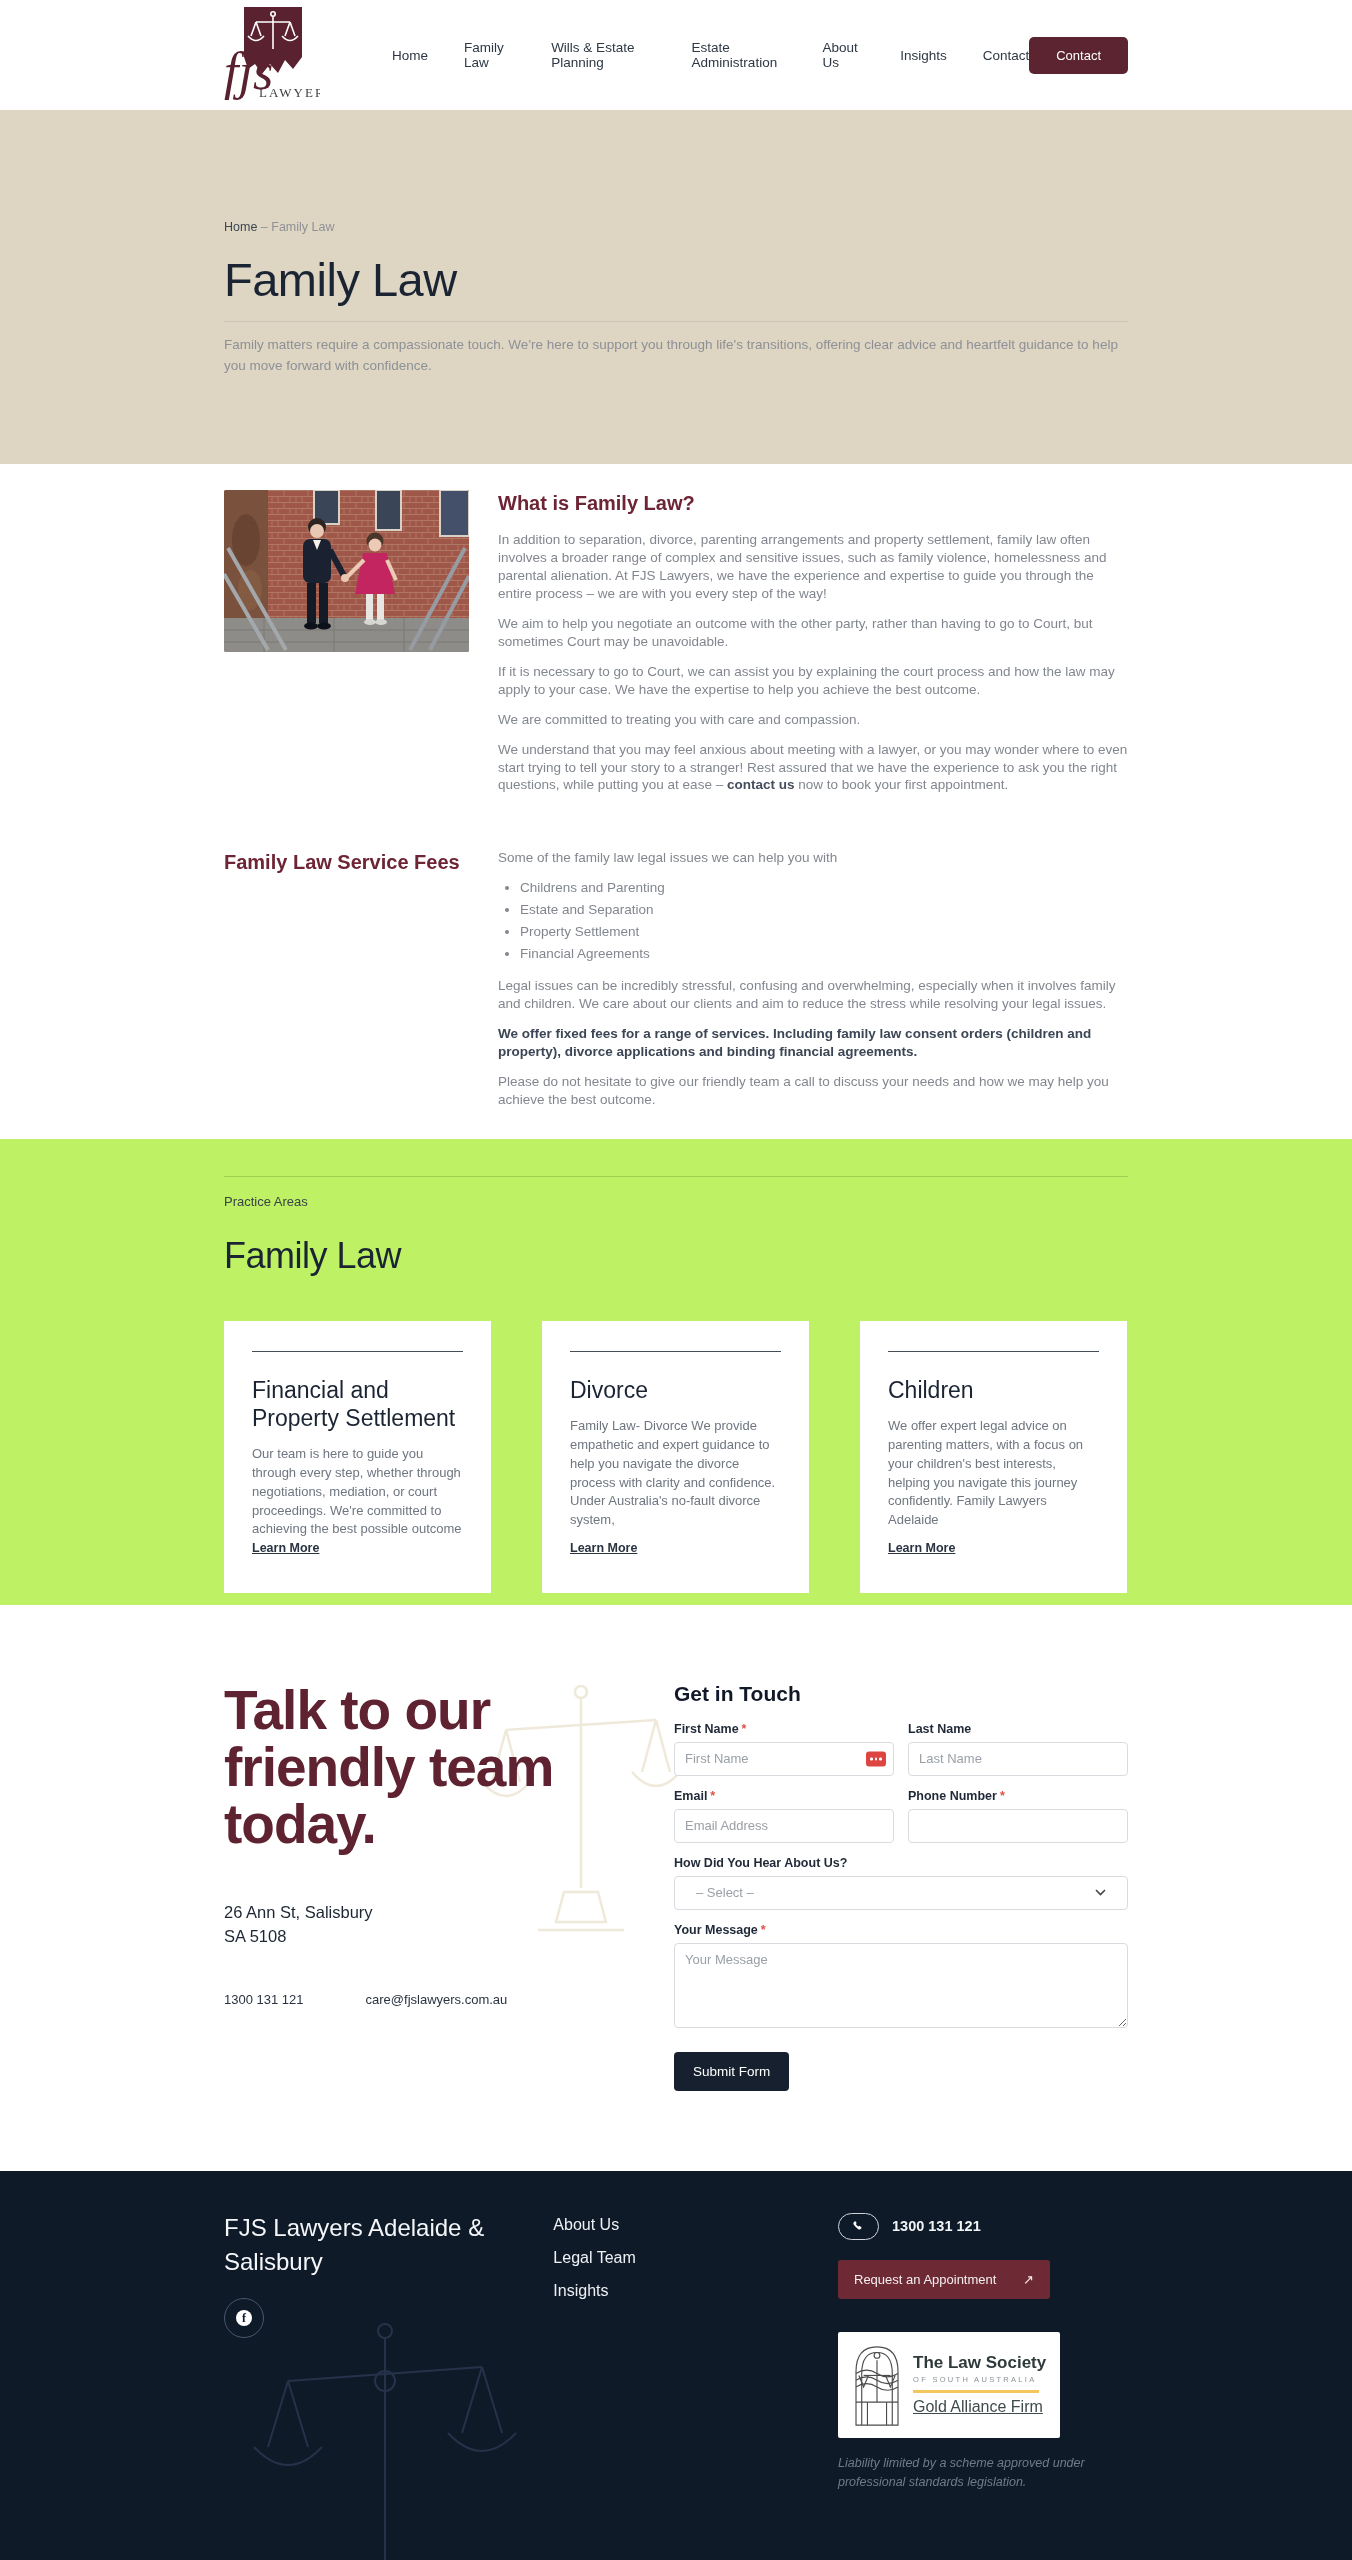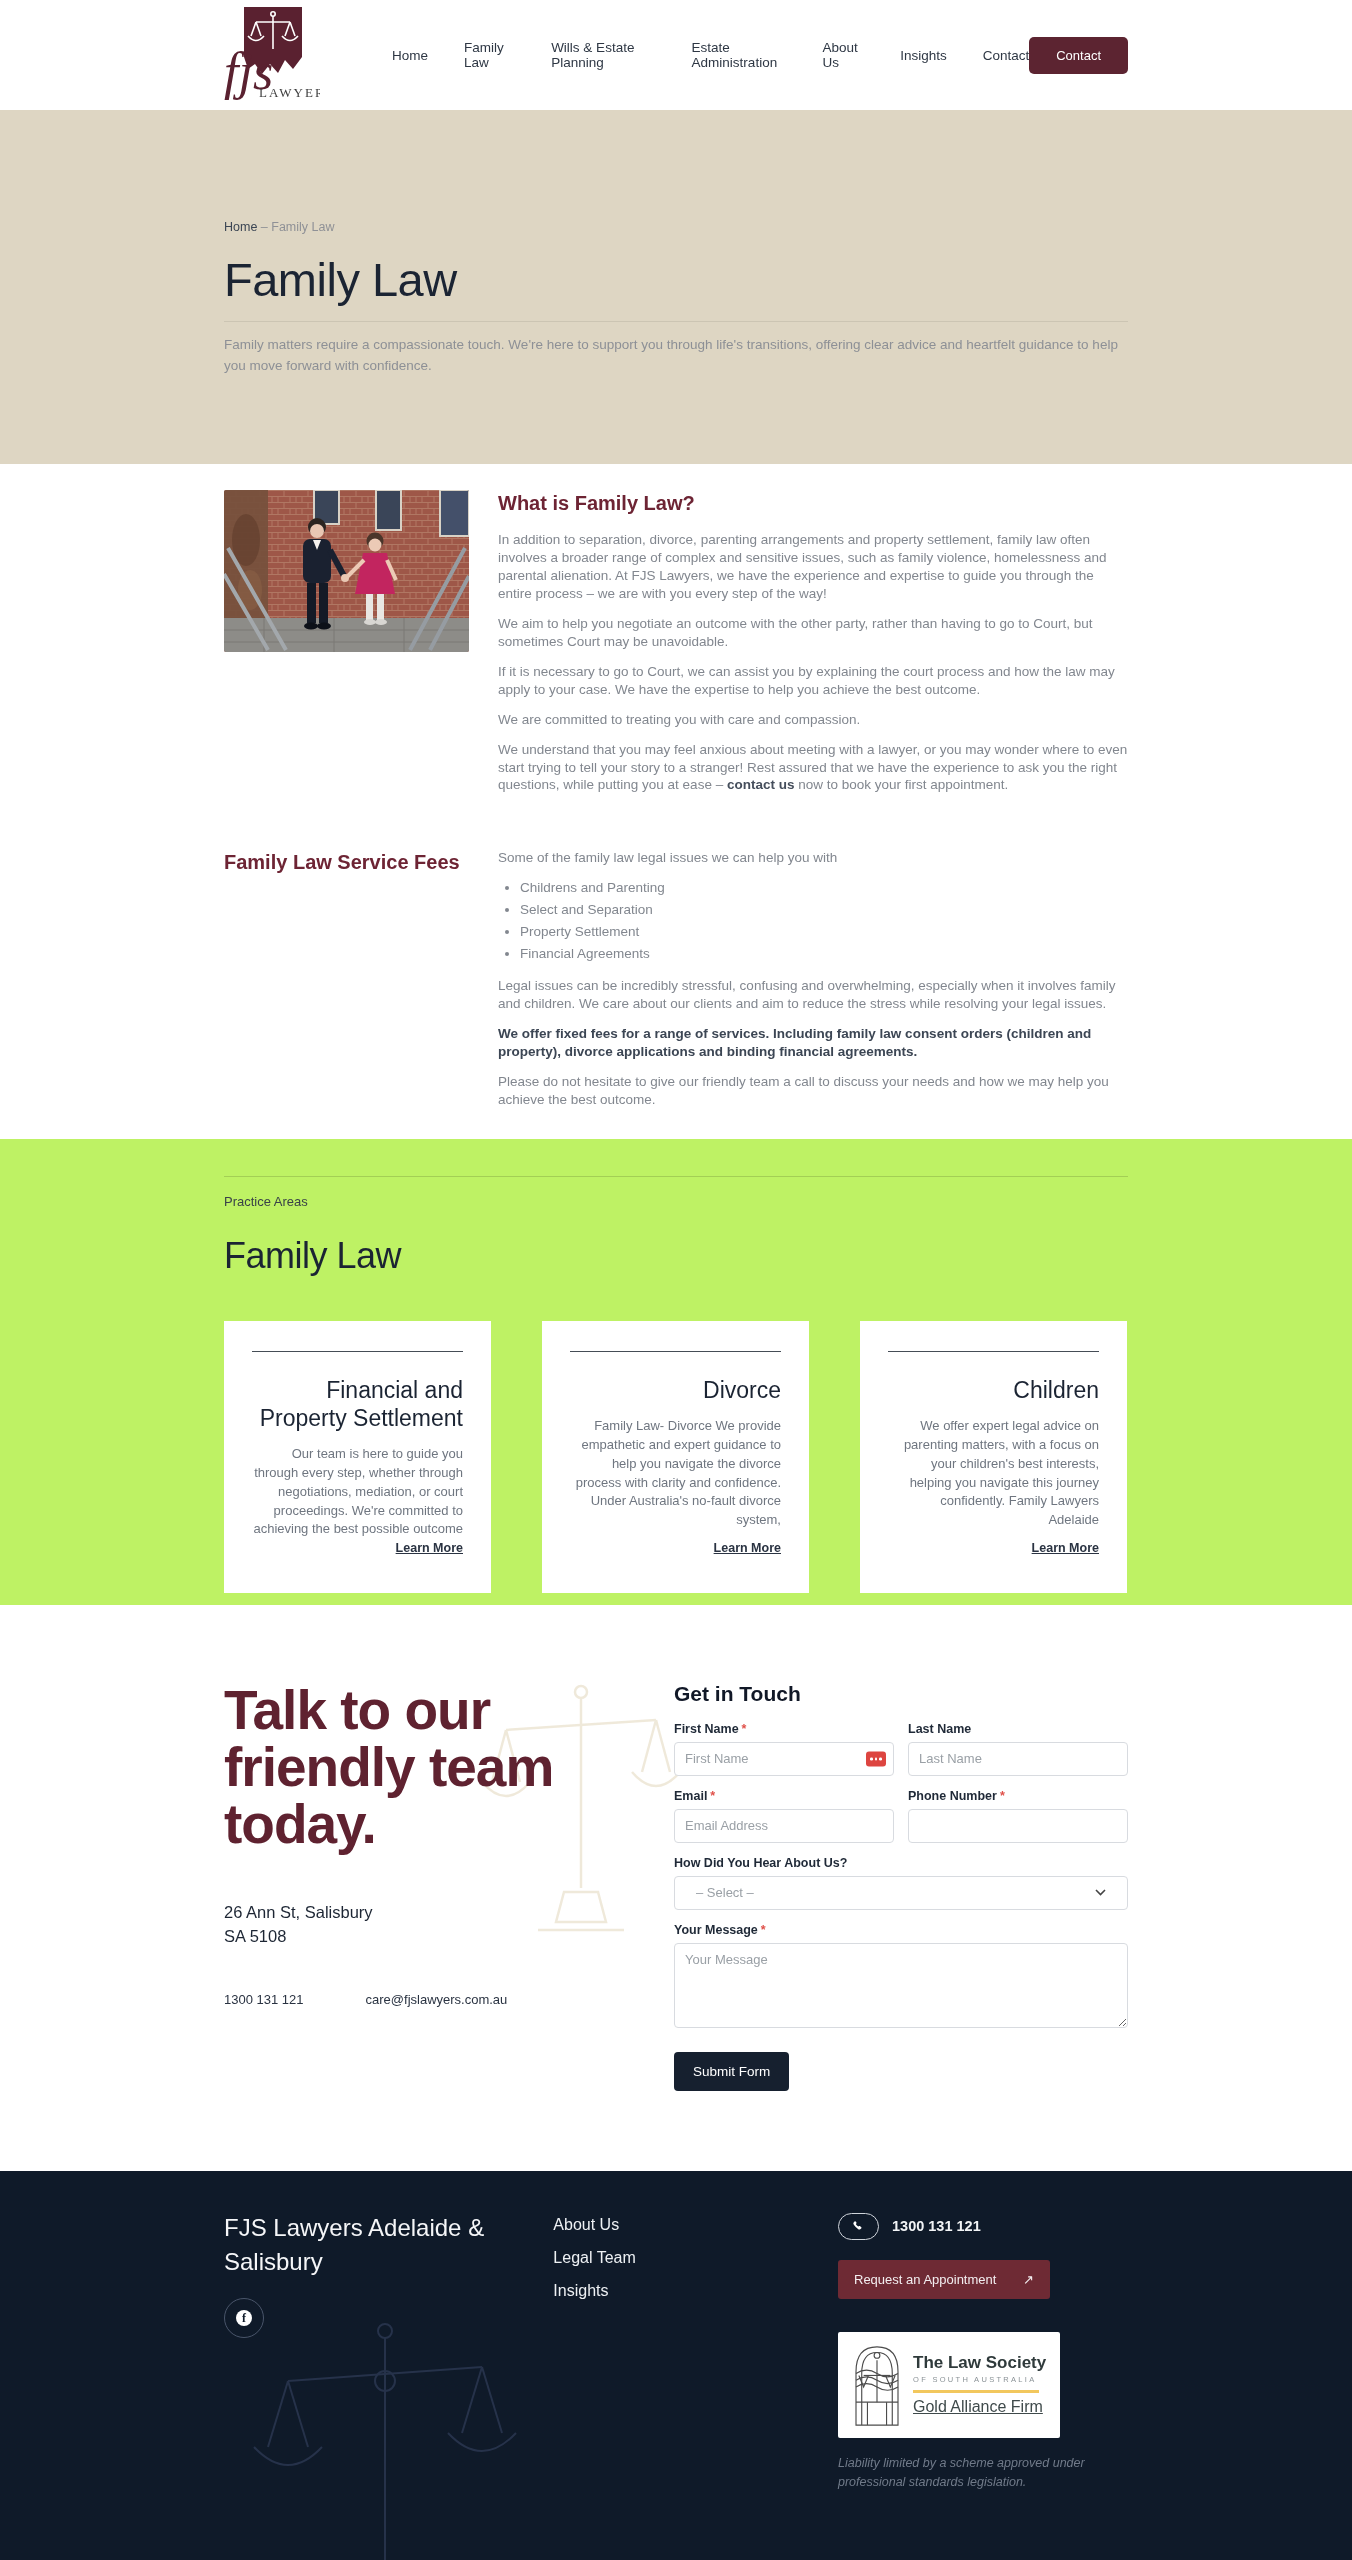--- a/index.html
+++ b/index.html
@@ -39,21 +39,21 @@
   .fees ul { margin:12px 0 14px; padding-left:22px; }
   .fees li { font-size:13.5px; line-height:1.33; color:#82878f; margin:4px 0; }
   .bold-p { color:#3c4654 !important; font-weight:700; }
 
   
   .practice { background:#bef264; padding:37px 224px 12px; }
   .practice .rule { border-top:1px solid rgba(0,0,0,0.14); }
   .p-label { margin-top:17px; font-size:13px; color:#3a4248; }
   .practice h2 { margin:26px 0 0; font-size:36px; font-weight:500; letter-spacing:-0.5px; color:#1b2433; }
   .cards { display:flex; gap:51px; margin-top:44px; }
-  .card { width:267px; height:272px; background:#fff; padding:30px 28px 38px; display:flex; flex-direction:column;text-align:right; }
+  .card { width:267px; height:272px; background:#fff; padding:30px 28px 38px; display:flex; flex-direction:column; }
   .card-rule { border-top:1px solid #454d56; margin-bottom:24px; }
   .card h4 { margin:0 0 13px; font-size:23px; line-height:1.22; font-weight:500; color:#1b2433; }
   .card p { margin:0; font-size:13px; line-height:1.45; color:#6f7680; }
   .learn { margin-top:auto; font-size:12.5px; font-weight:600; color:#2a3342; text-decoration:underline; }
 
   
   .contact { background:#fff; padding:77px 224px 80px; display:grid; grid-template-columns:450px 454px; }
   .cta-left { position:relative; }
   .cta-watermark { position:absolute; left:252px; top:-4px; opacity:0.8; }
   .talk { position:relative; z-index:1; margin:0; width:330px; font-size:55px; line-height:1.04; font-weight:700; letter-spacing:-1px; color:#5f2230; }
@@ -208,21 +208,21 @@
   </div>
 
   <div class="two-col fees">
     <div>
       <h3 class="mh">Family Law Service Fees</h3>
     </div>
     <div class="bodytext">
       <p>Some of the family law legal issues we can help you with</p>
       <ul>
         <li>Childrens and Parenting</li>
-        <li>Select and Separation</li>
+        <li>Estate and Separation</li>
         <li>Property Settlement</li>
         <li>Financial Agreements</li>
       </ul>
       <p>Legal issues can be incredibly stressful, confusing and overwhelming, especially when it involves family and children. We care about our clients and aim to reduce the stress while resolving your legal issues.</p>
       <p class="bold-p">We offer fixed fees for a range of services. Including family law consent orders (children and property), divorce applications and binding financial agreements.</p>
       <p>Please do not hesitate to give our friendly team a call to discuss your needs and how we may help you achieve the best outcome.</p>
     </div>
   </div>
 </div>
 

